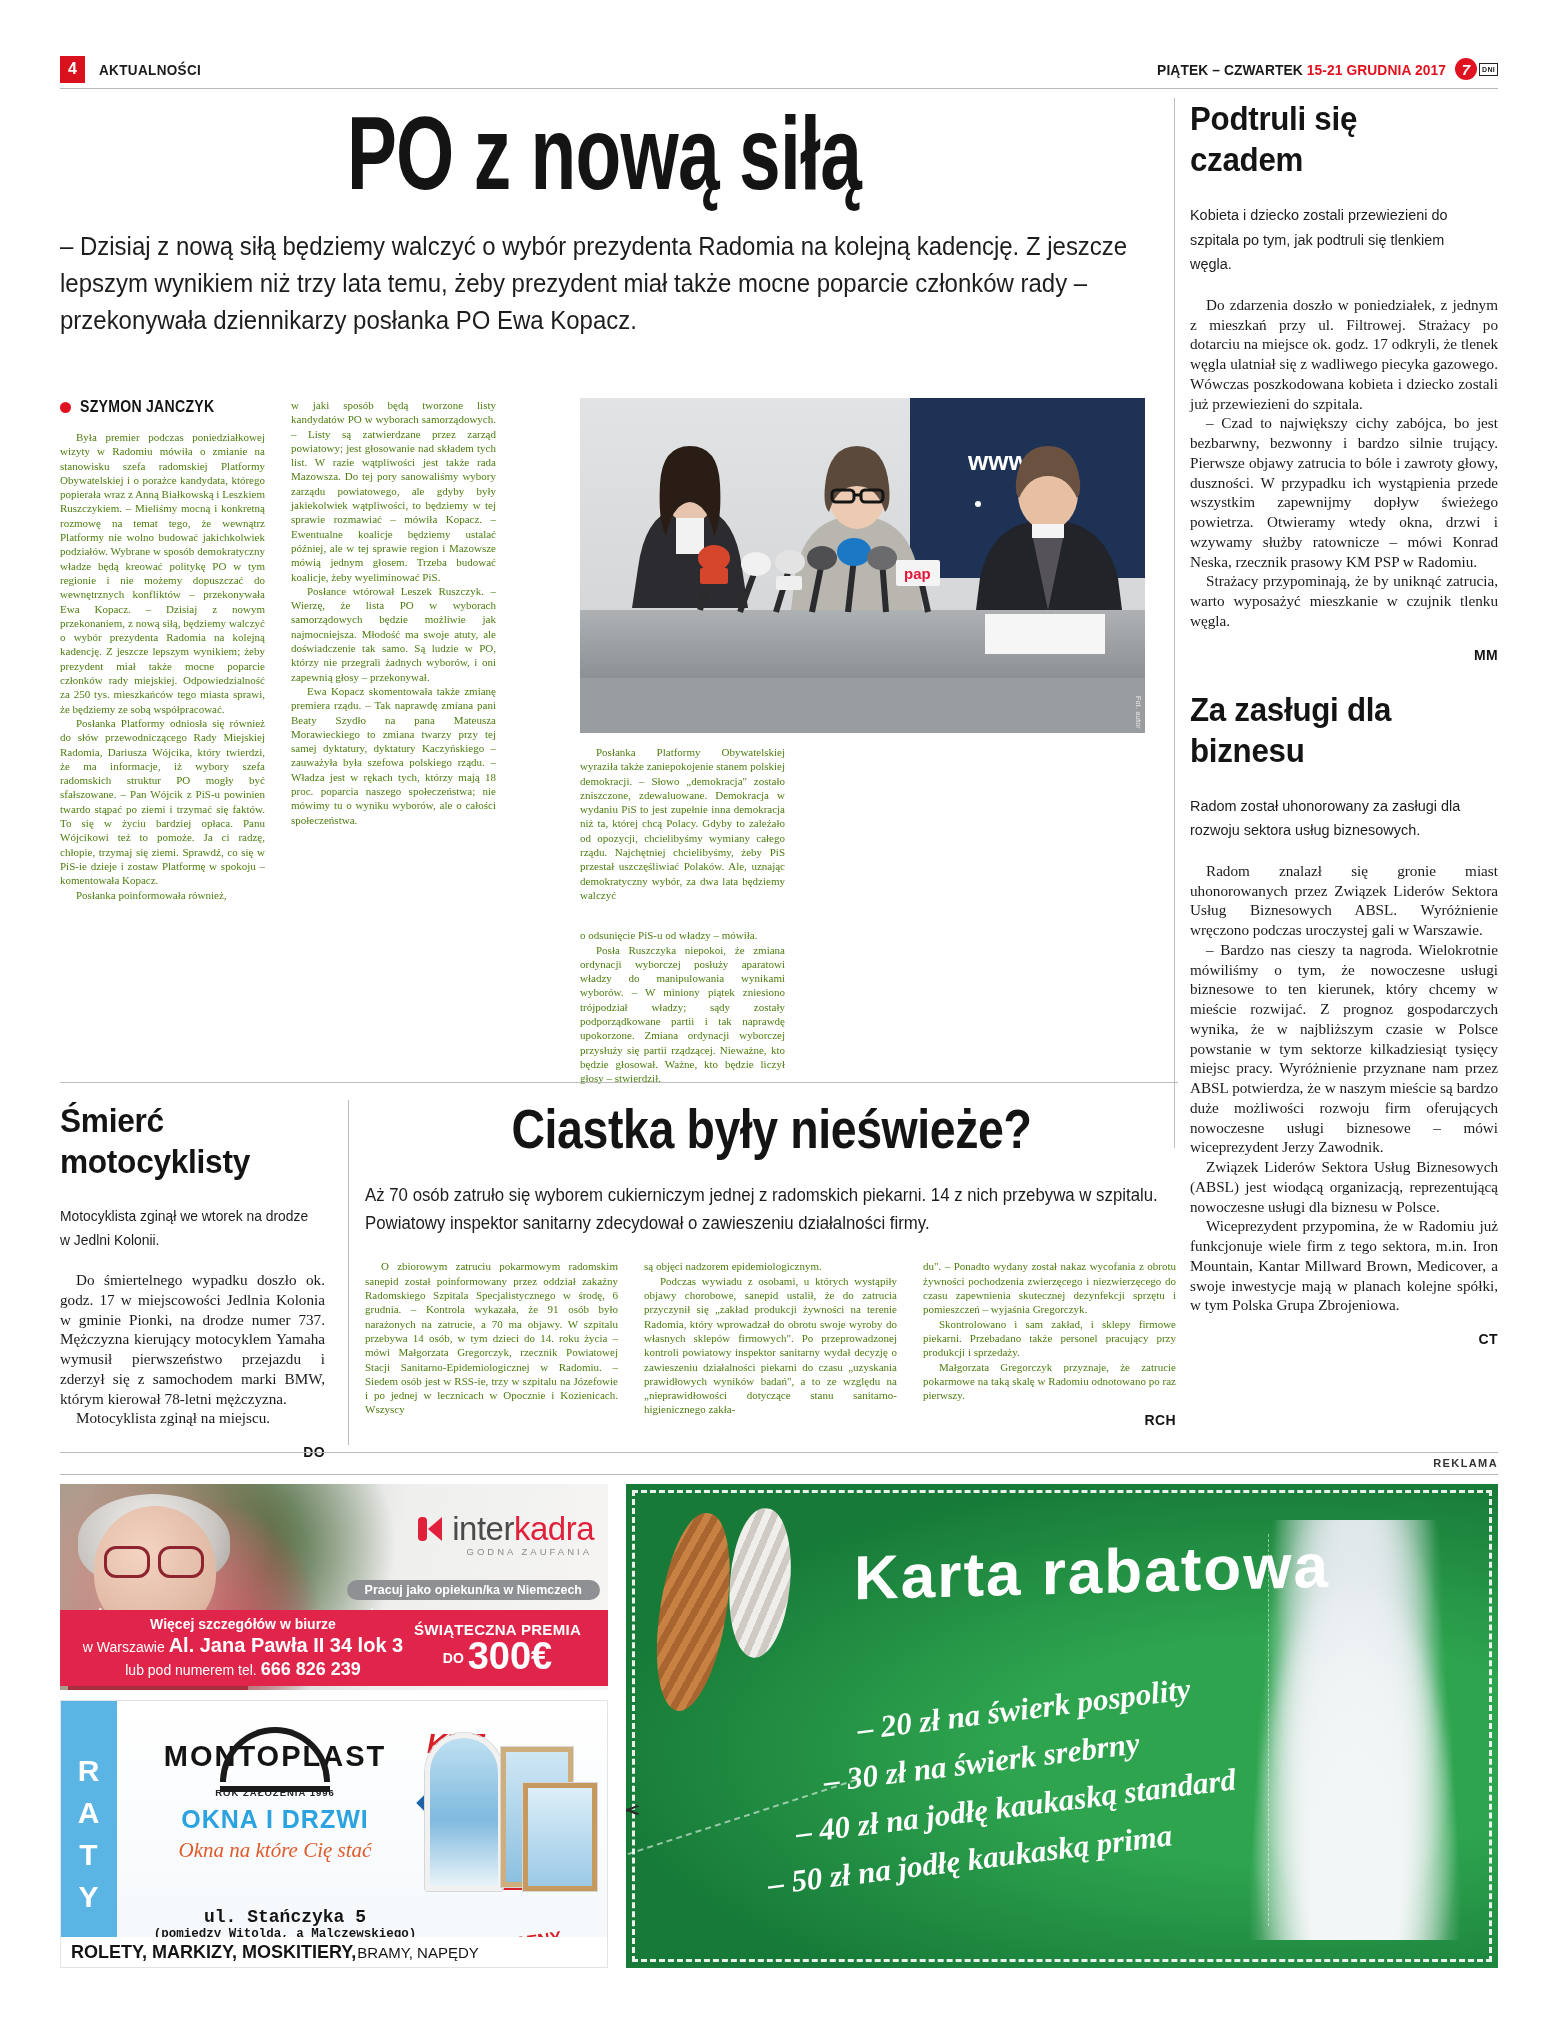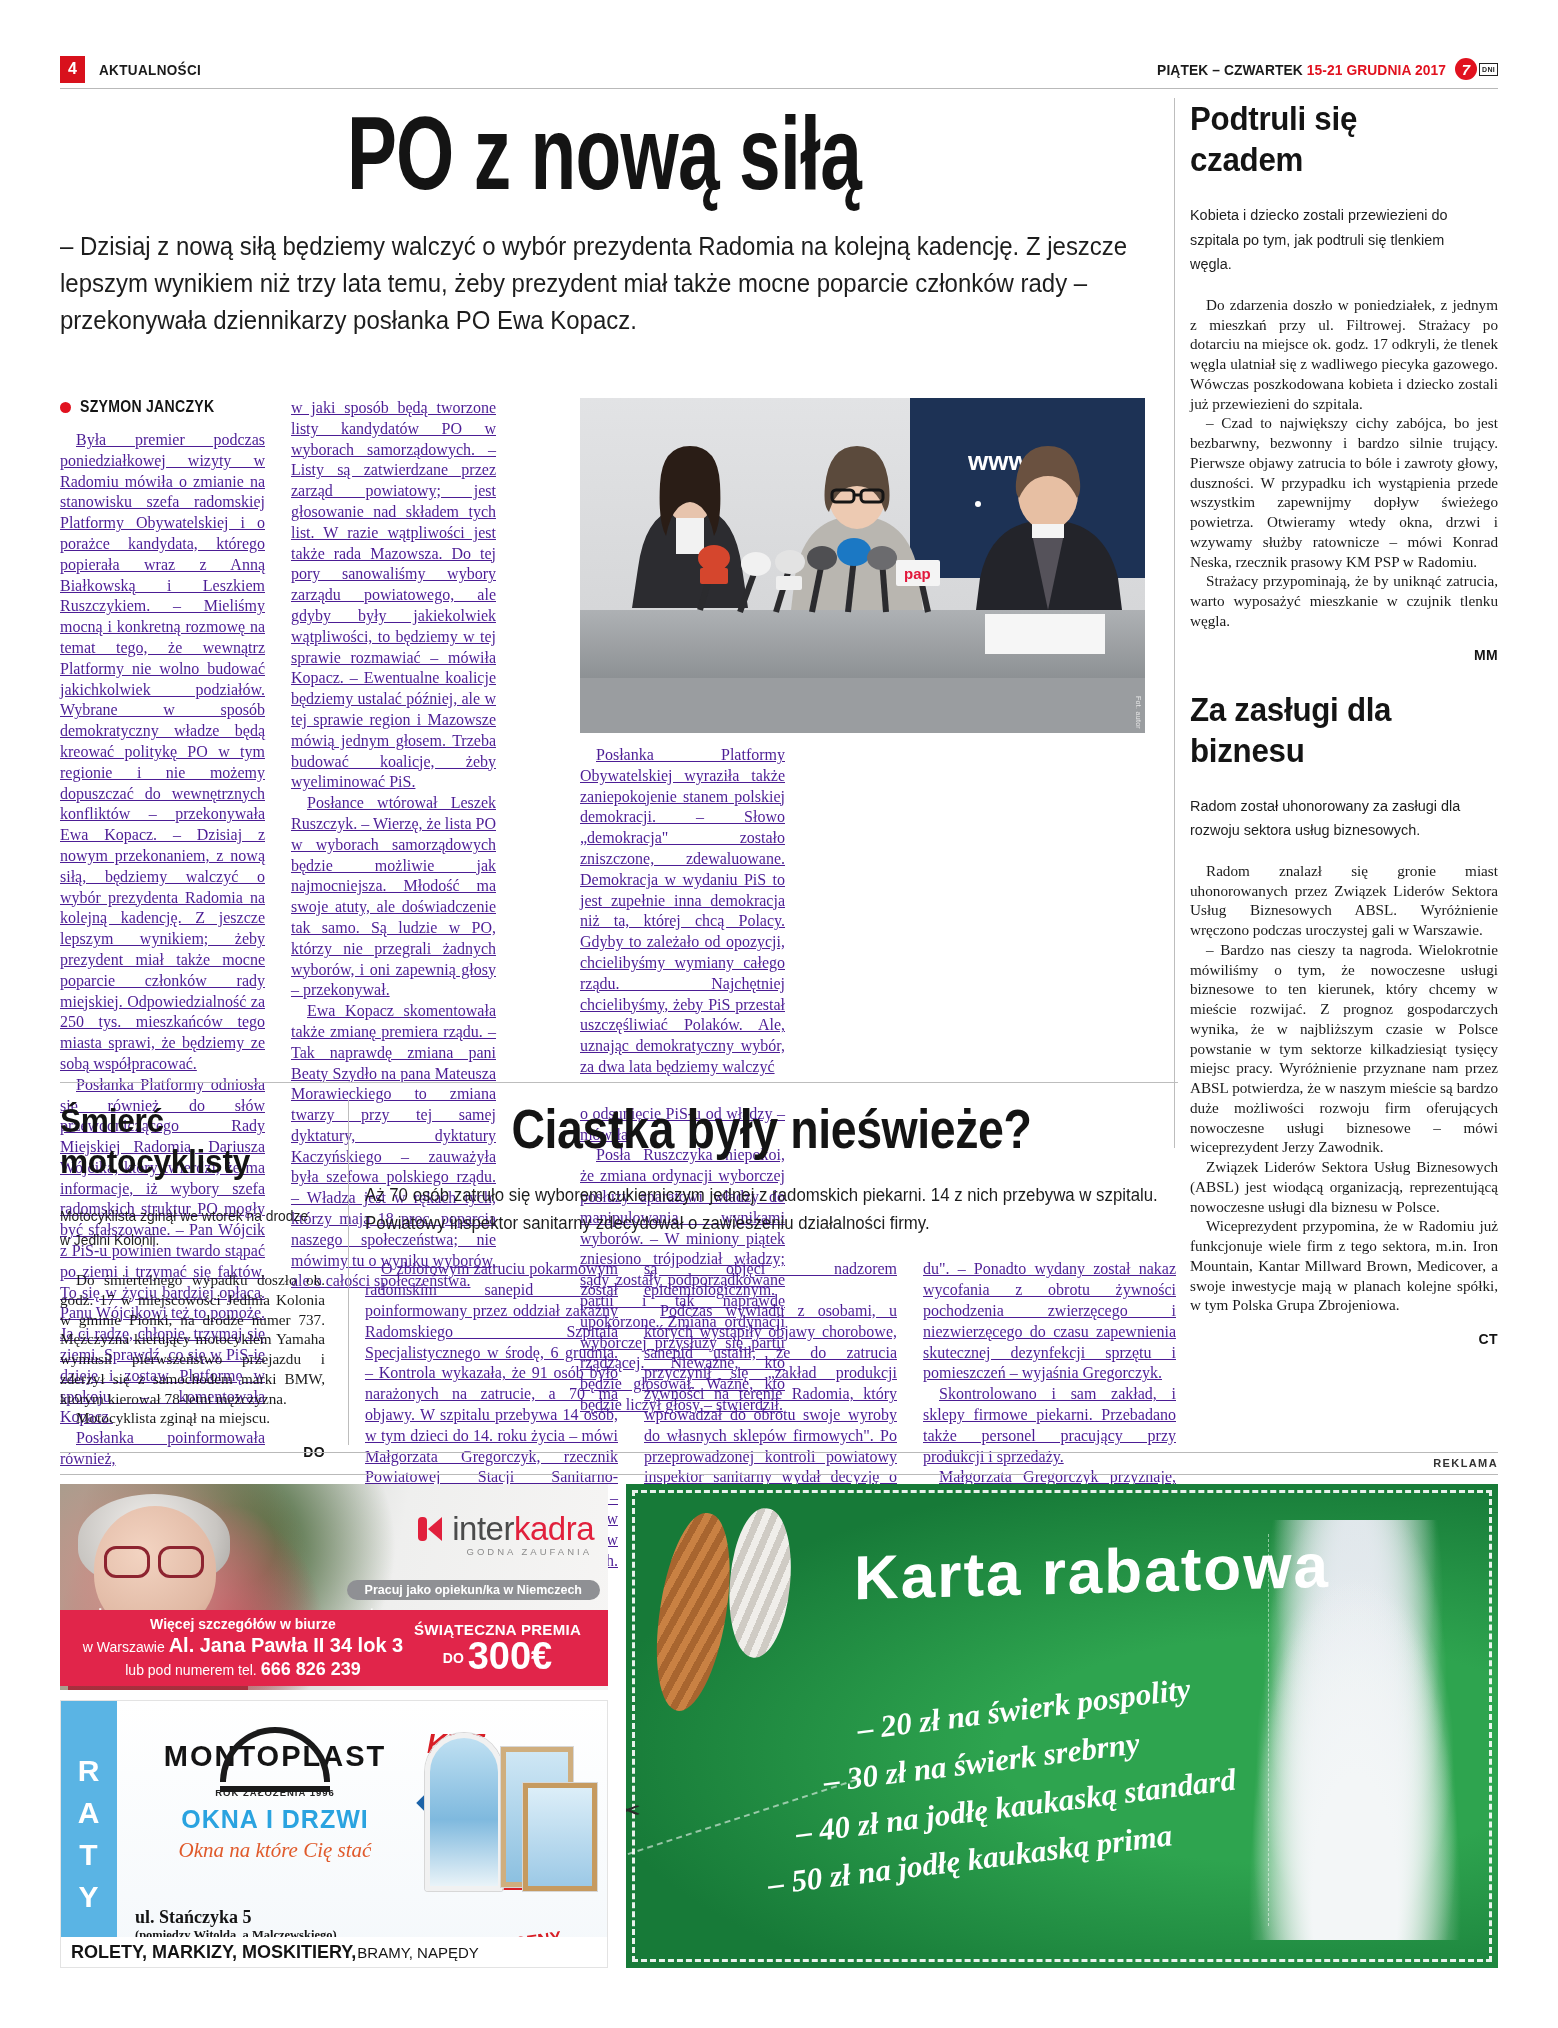--- a/index.html
+++ b/index.html
@@ -81,26 +81,25 @@
   .byline { display: flex; align-items: center; gap: 9px; margin-bottom: 14px; }
   .byline .dot { width: 11px; height: 11px; border-radius: 50%; background: #e1121f; }
   .byline .name {
     font-weight: bold; font-size: 16px; letter-spacing: .3px; color: #141414;
     transform: scaleX(.88); transform-origin: left center;
   }
 
   
   .bodytext {
     font-family: "Liberation Serif", serif;
-    font-size: 16px;
+    font-size: 11px;
     line-height: 1.30;
     text-align: justify;
-    color: #4c1d95;
+    color: #4d7c0f;
     hyphens: auto;
-    text-decoration: underline;
   }
   .bodytext p { text-indent: 16px; margin: 0; }
   .bodytext p.noindent { text-indent: 0; }
 
   .cols-top {
     position: absolute; left: 60px; top: 398px; width: 1088px; height: 265px;
     display: flex; gap: 26px;
   }
   .col { width: 205px; }
 
@@ -336,22 +335,22 @@
   .mp-name{
     font-family:"Liberation Sans", sans-serif; font-weight:bold; font-size:29px;
     letter-spacing:2px; color:#141414; margin-top:-44px;
   }
   .mp-since{ font-family:"Liberation Sans", sans-serif; font-size:9.5px; font-weight:bold;
     letter-spacing:1px; color:#222; margin-top:14px; }
   .mp-okna{ font-family:"Liberation Sans", sans-serif; font-weight:bold; font-size:25px;
     color:#2aa3e0; letter-spacing:1px; margin-top:7px; }
   .mp-slogan{ font-family:"Liberation Serif", serif; font-style:italic; font-size:21px;
     color:#e05a2b; margin-top:4px; }
-  .mp-addr{ position:absolute; left:18px; top:206px; width:300px; text-align:left;
-    font-family:Liberation Serif, serif; color:#141414; }
+  .mp-addr{ position:absolute; left:18px; top:206px; width:300px; text-align:center;
+    font-family:Liberation Mono, monospace; color:#141414; }
   .mp-addr .a1{font-size:18px;font-weight:bold;}
   .mp-addr .a2{font-size:12.5px;font-weight:bold;}
   .mp-addr .a3{font-size:12.5px;font-weight:bold;}
   .mp-brands{ position:absolute; left:310px; top:28px; width:130px; }
   .b-kmt{ font-family:"Liberation Sans", sans-serif; font-style:italic; font-weight:bold;
     font-size:27px; color:#d81f26; letter-spacing:-1px; }
   .b-kmt small{ display:block; font-size:10px; color:#3a3a3a; letter-spacing:2px; font-style:normal;}
   .b-vega{ width:52px;height:52px;margin-top:6px; background:#1c63a8; transform:rotate(45deg);
     display:flex;align-items:center;justify-content:center; }
   .b-vega span{ transform:rotate(-45deg); color:#fff; font-weight:bold; font-size:11px;

